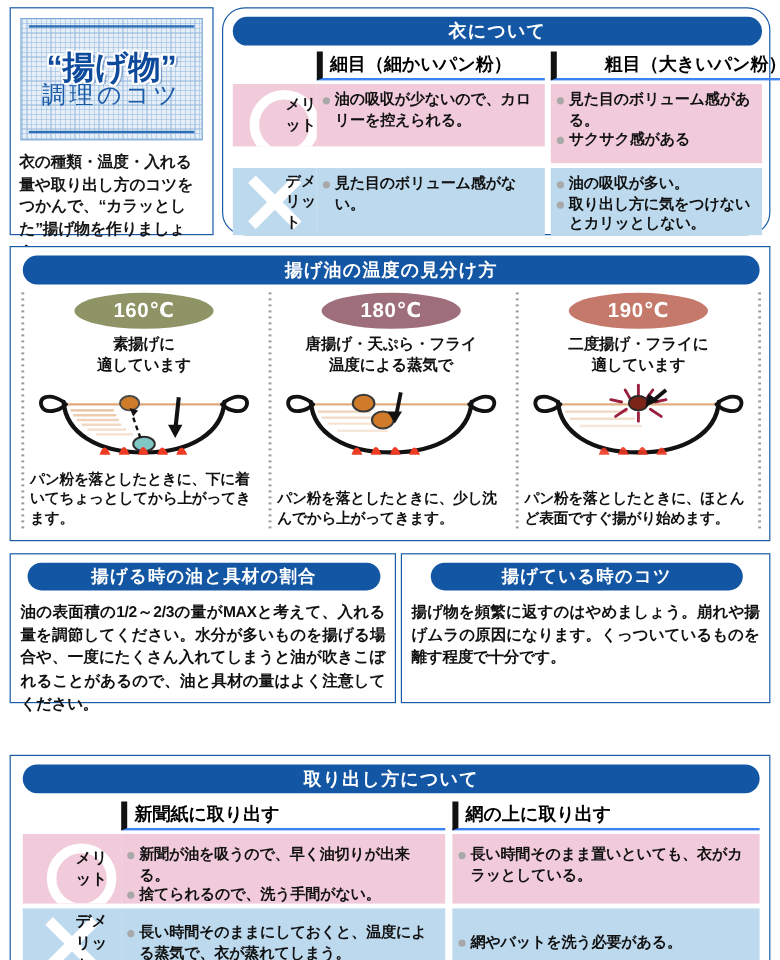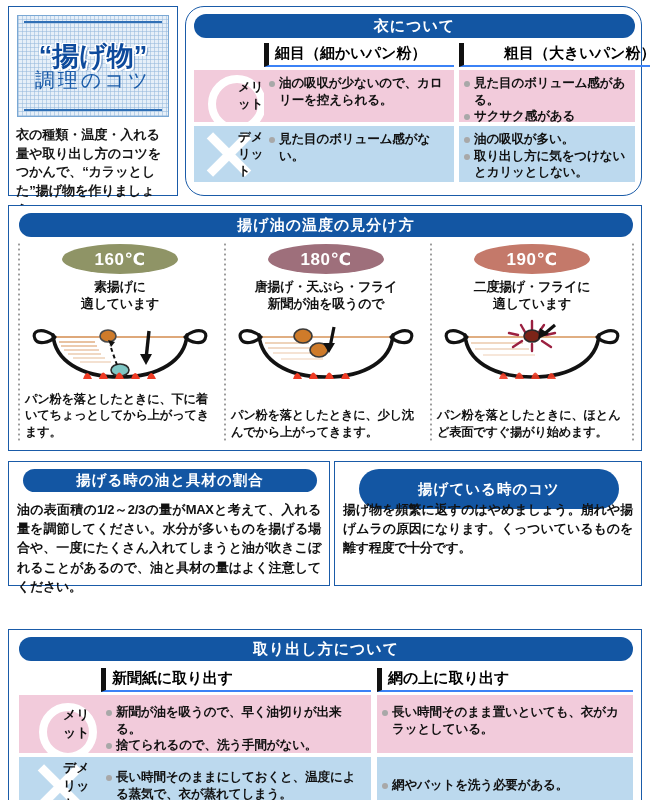--- a/index.html
+++ b/index.html
@@ -180,21 +180,21 @@
       </div>
 
       <div class="cmp-row row-merit">
         <div class="cmp-label mark-o" style="flex:0 0 70px;height:52px;">
           <span>メリット</span>
         </div>
         <div class="cmp-cell" style="flex:0 0 190px;height:52px;">
           <div class="bul">油の吸収が少ないので、カロリーを控えられる。</div>
         </div>
         <div style="flex:0 0 5px;"></div>
-        <div class="cmp-cell" style="flex:1 1 auto;height:52px;">
+        <div class="cmp-cell" style="flex:1 1 auto;height:66px;">
           <div class="bul">見た目のボリューム感がある。</div>
           <div class="bul">サクサク感がある</div>
         </div>
       </div>
 
       <div class="cmp-row row-demerit">
         <div class="cmp-label mark-x" style="flex:0 0 70px;height:56px;">
           <span>デメリット</span>
         </div>
         <div class="cmp-cell" style="flex:0 0 190px;height:56px;">
@@ -246,21 +246,21 @@
               <path d="M122 64 q4 -12 9 0 z"></path>
             </g>
           </svg>
         </div>
         <div class="temp-note">パン粉を落としたときに、下に着いてちょっとしてから上がってきます。</div>
       </div>
 
       <div class="temp-col">
         <div class="temp-pill" style="background:#9e6f7b;">180℃</div>
         <div class="temp-use" style="white-space:pre-line;">唐揚げ・天ぷら・フライ
-新聞が油を吸うので</div>
+温度による蒸気で</div>
         <div class="wok">
           <svg viewBox="0 0 190 72" width="190" height="72" aria-hidden="true">
             <g fill="none" stroke="#d99a63" stroke-width="2" opacity=".8">
               <line x1="30" y1="22" x2="162" y2="22"></line>
               <line x1="34" y1="28" x2="78" y2="28" opacity=".55"></line>
               <line x1="37" y1="33" x2="82" y2="33" opacity=".45"></line>
               <line x1="42" y1="38" x2="86" y2="38" opacity=".35"></line>
               <line x1="50" y1="44" x2="92" y2="44" opacity=".3"></line>
             </g>
             <path d="M28 20 C30 45 55 62 95 62 C135 62 160 45 162 20" fill="none" stroke="#121212" stroke-width="3.6" stroke-linecap="round"></path>
@@ -322,21 +322,21 @@
 
     </div>
   </div>
 
   <div class="panel" id="ratio-panel">
     <div class="pill" style="position:absolute;left:14px;top:7px;width:294px;height:23px;font-size:14.5px;">揚げる時の油と具材の割合</div>
     <div class="body-text">油の表面積の1/2～2/3の量がMAXと考えて、入れる量を調節してください。水分が多いものを揚げる場合や、一度にたくさん入れてしまうと油が吹きこぼれることがあるので、油と具材の量はよく注意してください。</div>
   </div>
 
   <div class="panel" id="while-panel">
-    <div class="pill" style="position:absolute;left:24px;top:7px;width:260px;height:40px;font-size:14.5px;">揚げている時のコツ</div>
+    <div class="pill" style="position:absolute;left:24px;top:7px;width:260px;height:23px;font-size:14.5px;">揚げている時のコツ</div>
     <div class="body-text">揚げ物を頻繁に返すのはやめましょう。崩れや揚げムラの原因になります。くっついているものを離す程度で十分です。</div>
   </div>
 
   <div class="panel" id="remove-panel">
     <div class="pill" style="position:absolute;left:10px;top:7px;width:614px;height:24px;font-size:15px;">取り出し方について</div>
 
     <div style="position:absolute;left:10px;top:38px;width:614px;">
       <div class="cmp-headrow">
         <div style="flex:0 0 82px;"></div>
         <div class="cmp-head" style="flex:0 0 270px;">新聞紙に取り出す</div>

